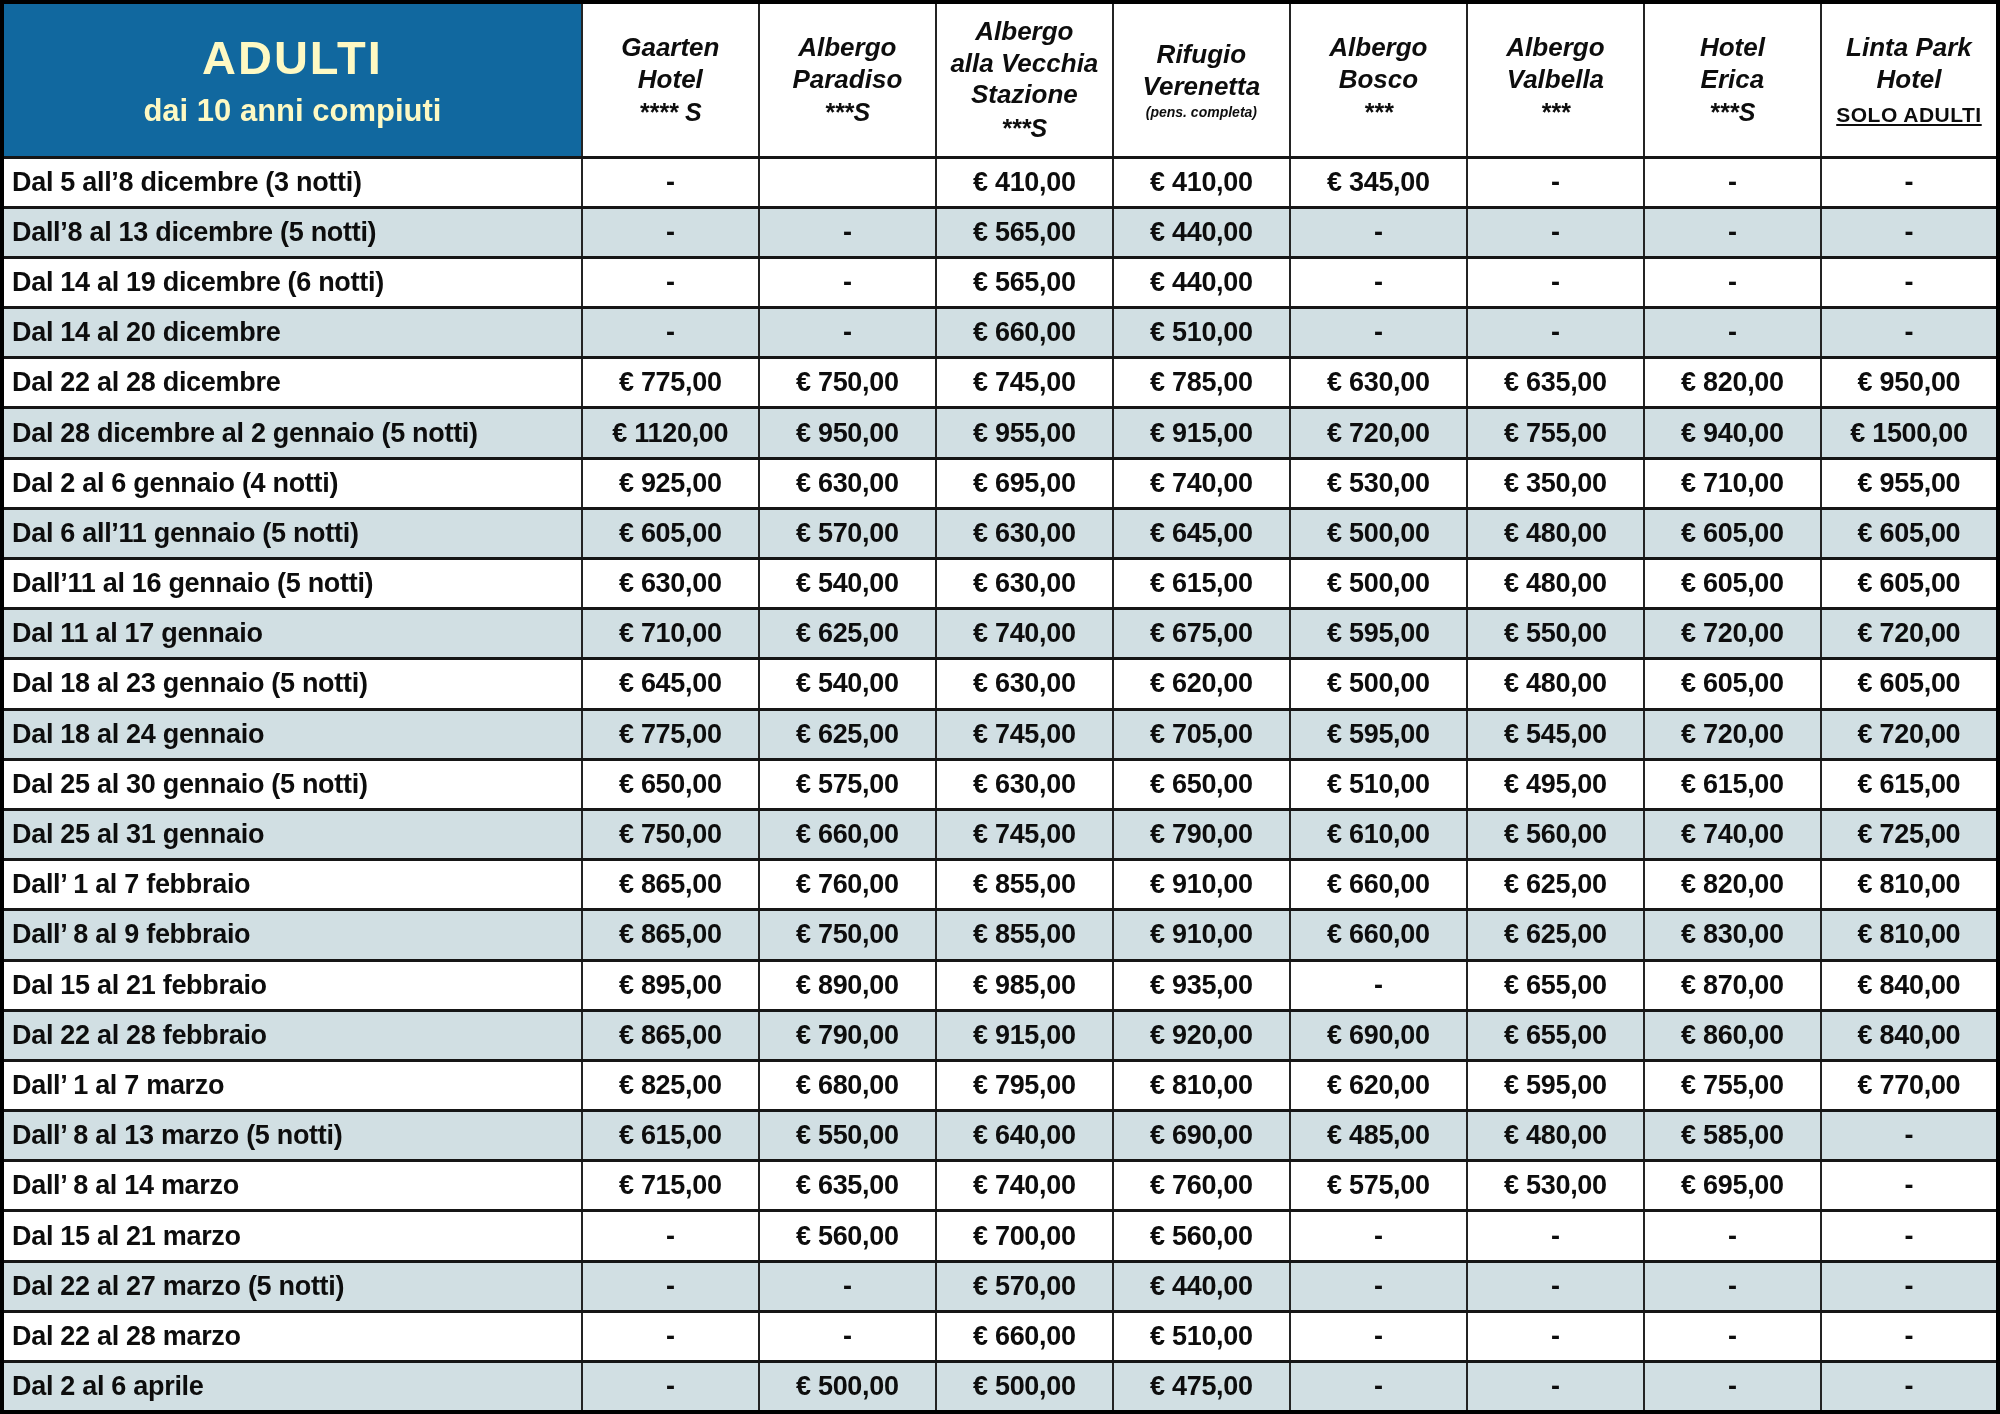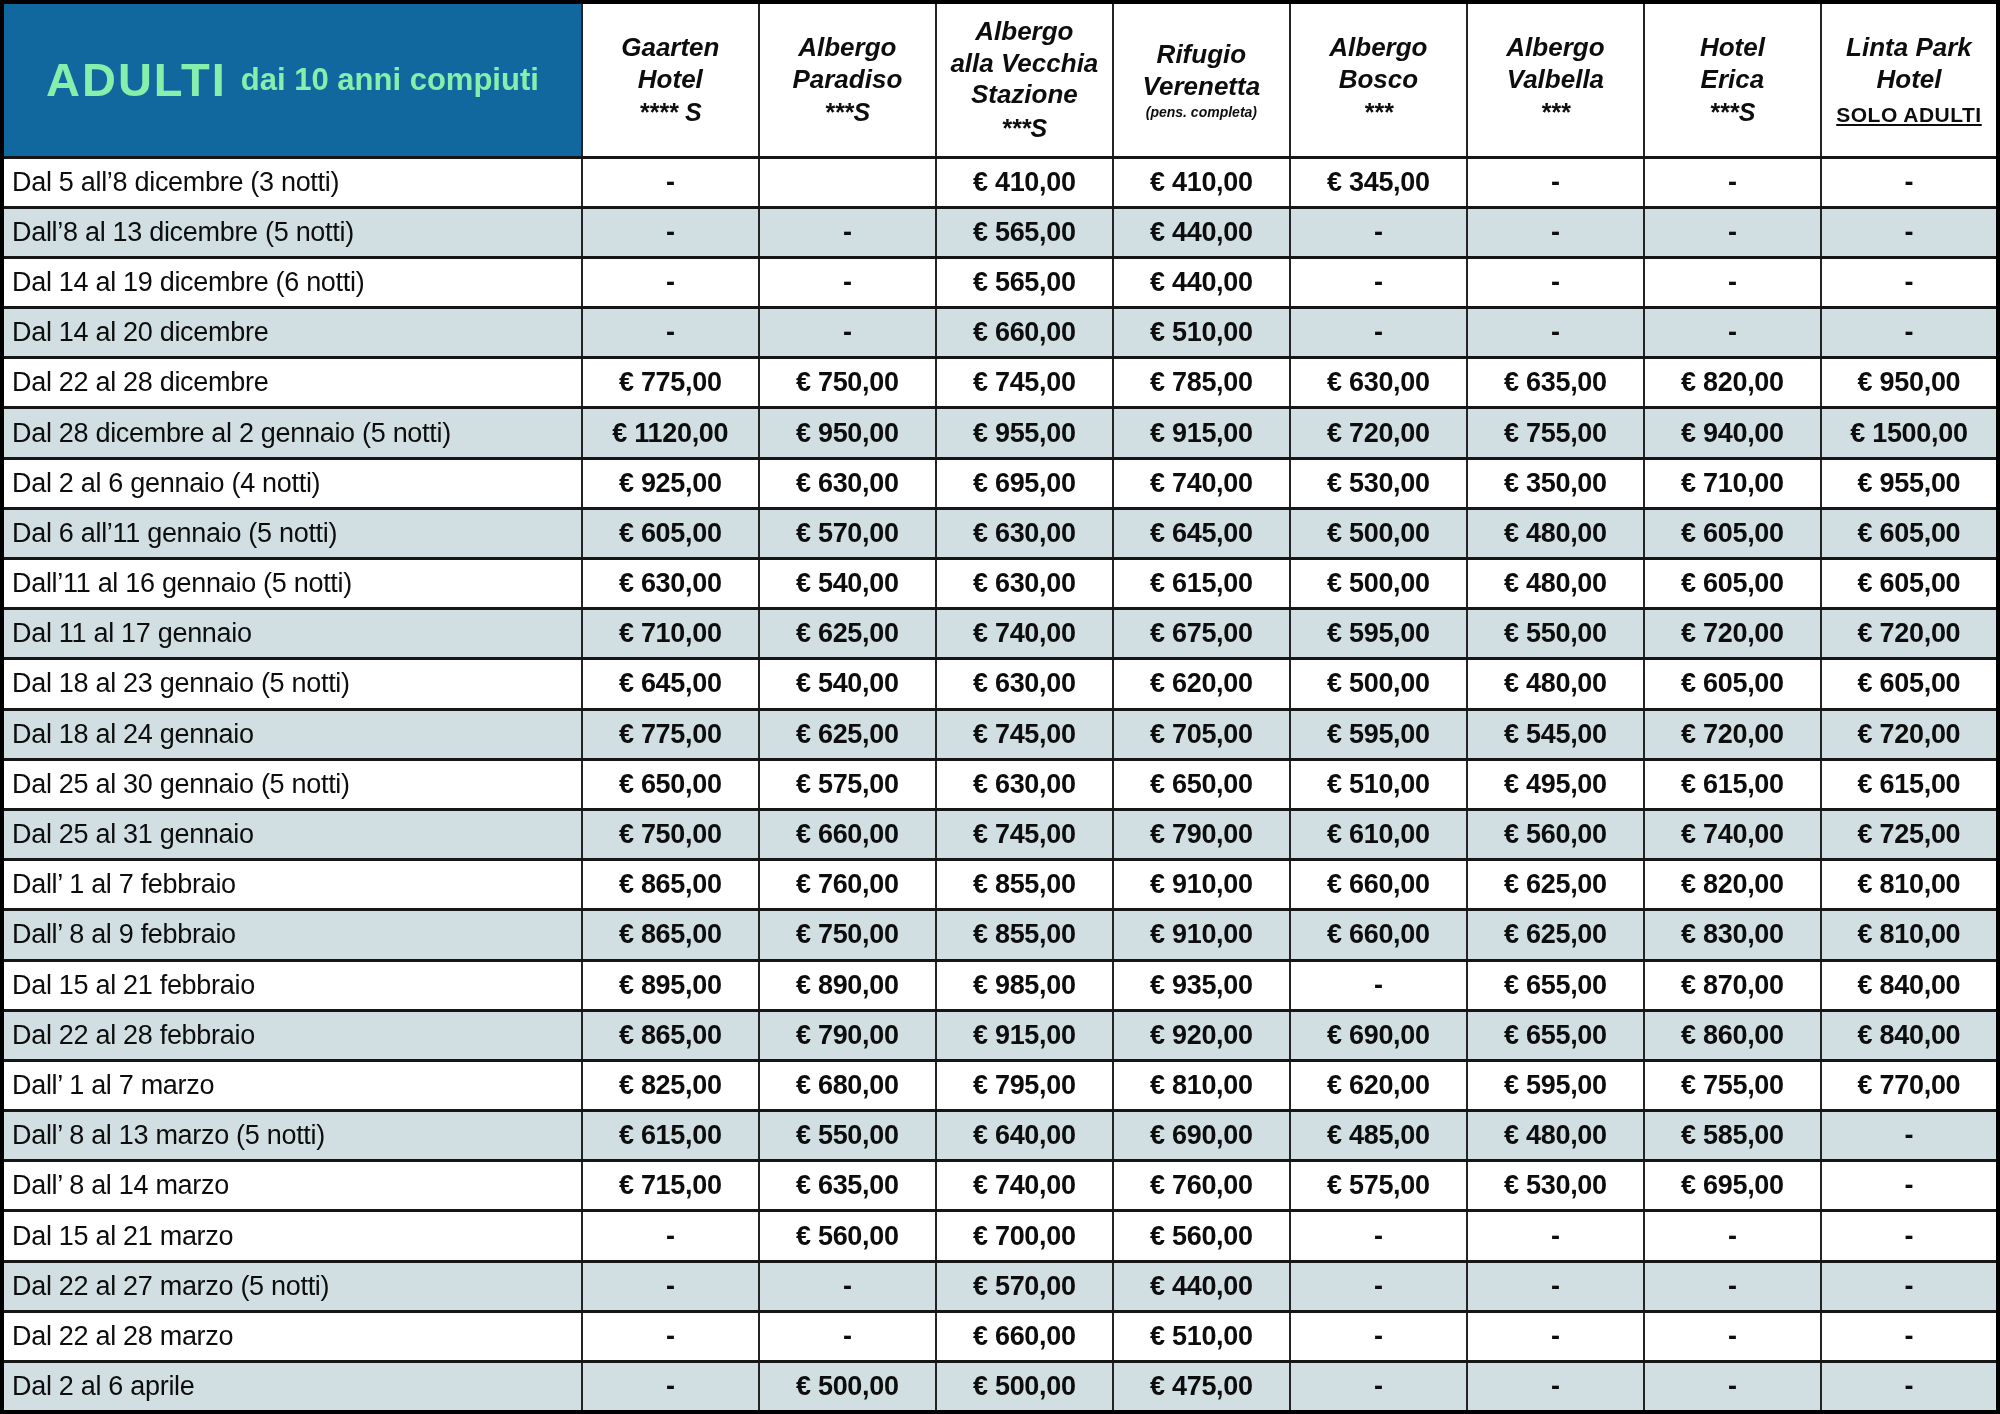--- a/index.html
+++ b/index.html
@@ -29,40 +29,40 @@
     border-bottom:3px solid var(--h-border);
     border-left:2px solid var(--v-border);
     border-right:2px solid var(--v-border);
     padding:0;
     vertical-align:middle;
   }
   thead tr{height:155px;}
   th{background:#ffffff;font-weight:bold;}
   th.corner{background:var(--header-blue);}
   .corner-inner{
-    display:flex;flex-direction:row;align-items:center;justify-content:center;
-    height:100%;gap:14px;color:#86efac;
+    display:flex;flex-direction:column;align-items:center;justify-content:center;
+    height:100%;gap:14px;color:#fef9c3;
   }
   .corner-title{font-size:47px;font-weight:bold;letter-spacing:2px;line-height:1;}
   .corner-subtitle{font-size:31px;font-weight:bold;line-height:1;}
   .hotel-head{
     display:flex;flex-direction:column;align-items:center;justify-content:center;
     height:100%;line-height:1.22;padding:2px 4px;
   }
   .hotel-name{
     font-size:26px;font-weight:bold;font-style:italic;
     white-space:pre-line;text-align:center;
   }
   .hotel-note{font-size:25px;font-weight:bold;font-style:italic;margin-top:2px;}
   .hotel-note.pens{font-size:14px;line-height:1.15;white-space:normal;text-align:center;max-width:120px;}
   .hotel-note.caps{font-size:21px;font-style:normal;letter-spacing:0.5px;margin-top:6px;text-decoration:underline;}
   tbody tr{height:48px;background:var(--row-white);}
   tbody tr.alt{background:var(--row-alt);}
   td.row-label{
-    font-size:27px;font-weight:normal;text-align:left;
+    font-size:27px;font-weight:bold;text-align:left;
     padding-left:8px;letter-spacing:-0.3px;
     white-space:nowrap;overflow:hidden;
   }
   td.price-cell{
     font-size:27px;font-weight:bold;text-align:center;
     letter-spacing:-0.3px;white-space:nowrap;
   }
 </style>
 </head>
 <body>

